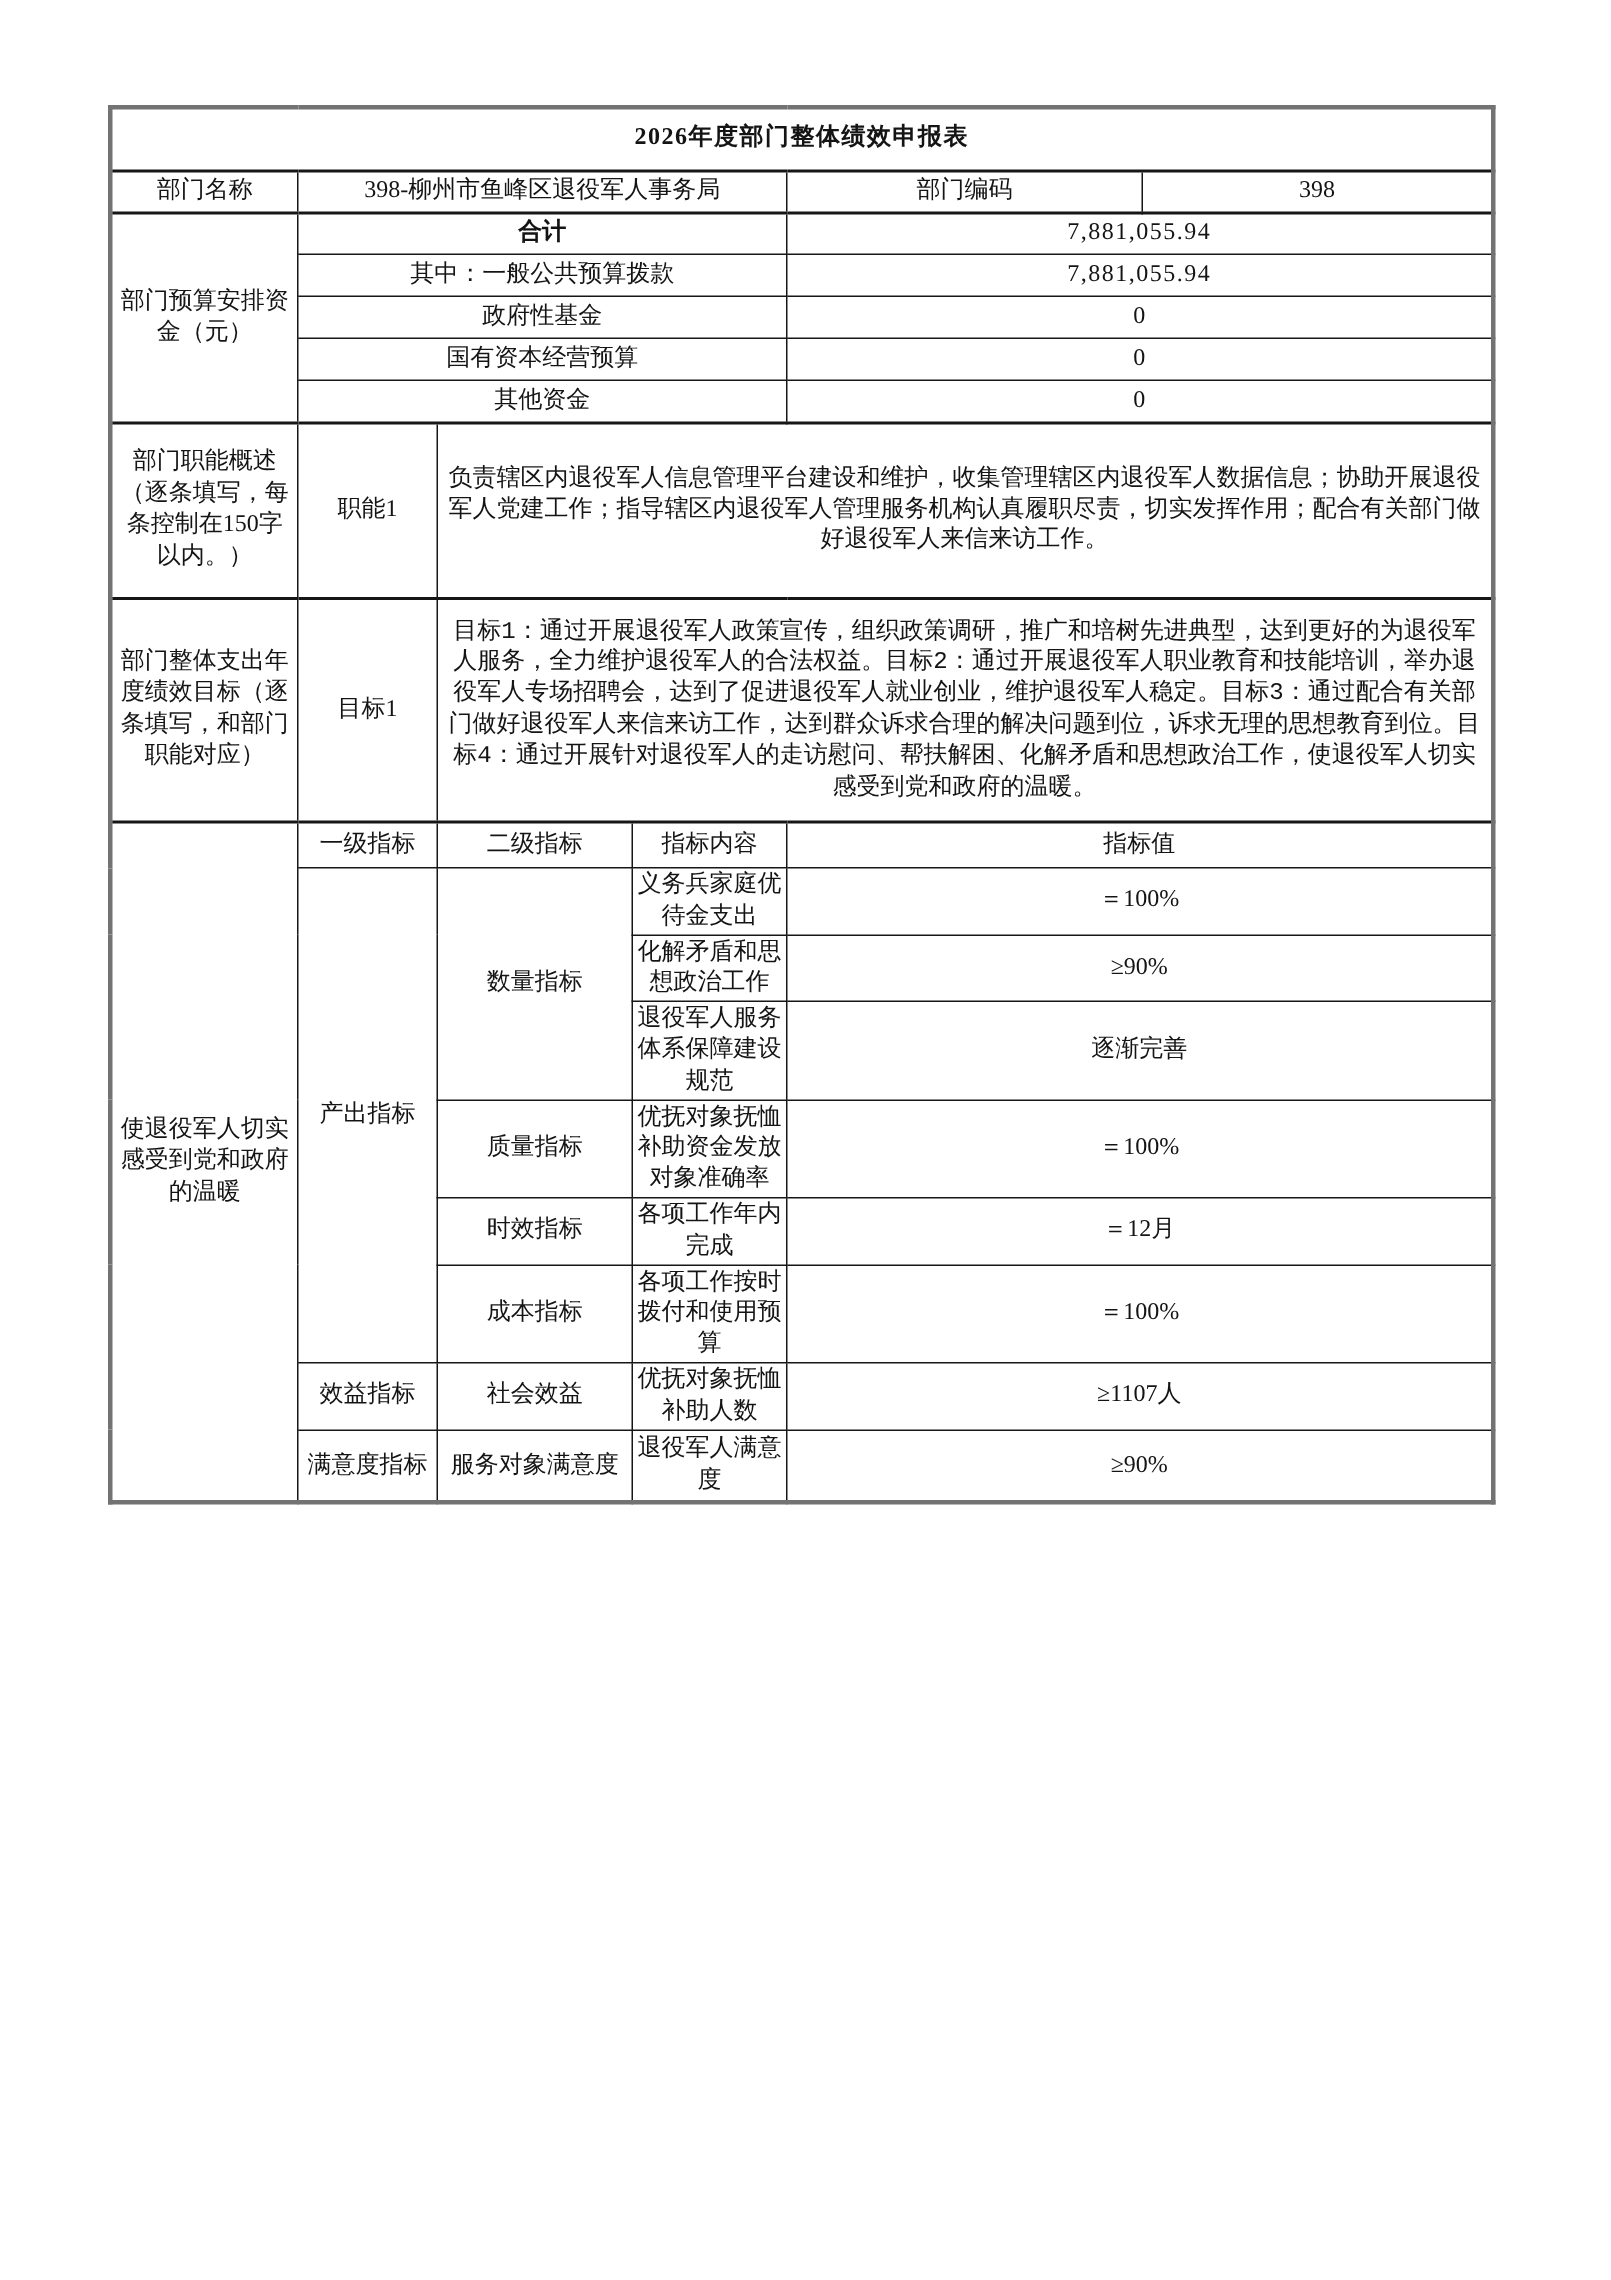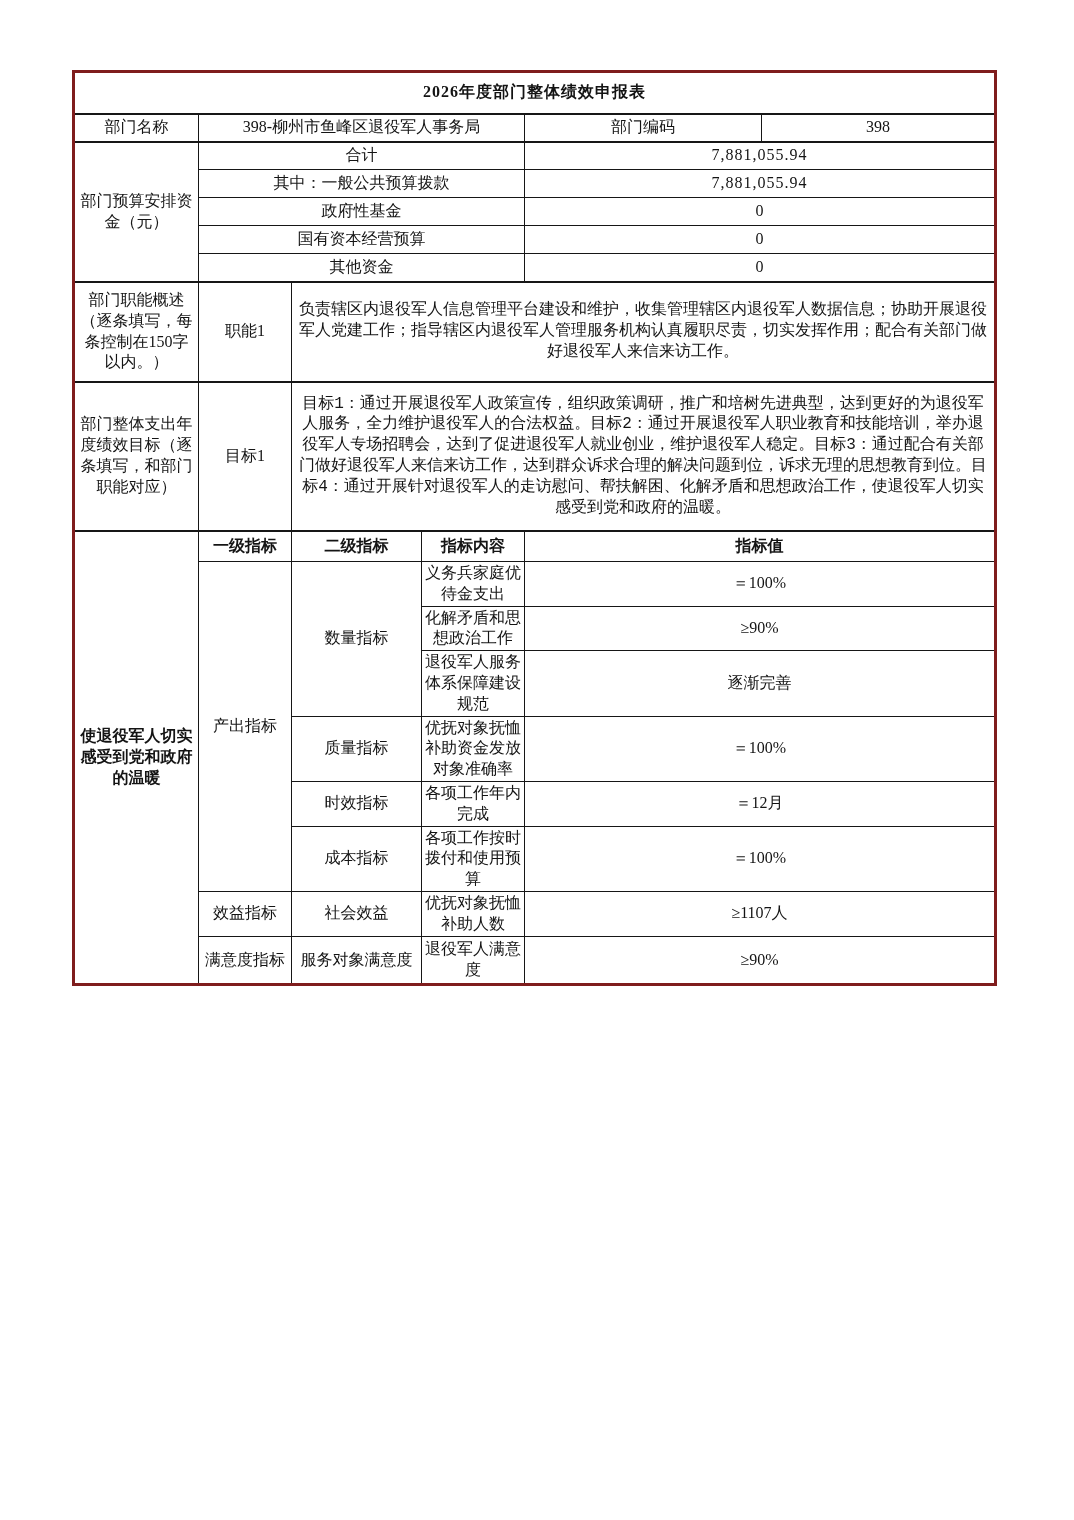--- a/index.html
+++ b/index.html
@@ -5,44 +5,44 @@
   html,body{margin:0;padding:0;}
   body{
     width:1074px;height:1520px;background:#ffffff;
     font-family:"Liberation Serif","DejaVu Serif",serif;
     color:#141414;
   }
   .page{position:relative;width:1074px;height:1520px;background:#fff;overflow:hidden;}
   table.form{
     position:absolute;left:72px;top:70px;width:922px;
     border-collapse:collapse;table-layout:fixed;
-    border:3px solid #7f1d1d;
+    border:3px solid #737373;
   }
   table.form td{
     border:1.5px solid #161616;
     font-size:16px;line-height:1.3;
     vertical-align:middle;text-align:center;
     padding:1px 3px;overflow:hidden;
     word-break:break-all;
   }
   tr.sep td{border-top-width:2px;}
   td.title-cell{
     font-size:27px;font-weight:bold;letter-spacing:1px;
     text-align:center;padding:2px 0;
   }
   td.side{padding:0 10px;line-height:1.55;}
   td.lbl{text-align:left;}
-  td.bold{font-weight:normal;}
+  td.bold{font-weight:bold;}
   td.ind1{padding-left:30px;margin-top:39px;}
   td.ind2{padding-left:80px;}
   td.item-cell{text-align:left;padding-left:6px;}
   td.para{
     text-align:center;line-height:24px;padding:4px 22px;font-family:Liberation Mono, monospace;
   }
-  tr.hdr td{font-weight:bold;margin-top:32px;}
+  tr.hdr td{font-weight:normal;margin-top:32px;}
   td.num{letter-spacing:1px;font-family:Liberation Serif, serif;}
 </style>
 </head>
 <body>
 
 <div class="page">
   <table class="form">
     <colgroup>
       <col style="width:125px">
         <col style="width:93px">
@@ -80,21 +80,21 @@
     </tr>
     <tr style="height:28px">
       <td colspan="3" class="lbl ind2">国有资本经营预算</td>
       <td colspan="3">0</td>
     </tr>
     <tr style="height:28px">
       <td colspan="3" class="lbl ind2">其他资金</td>
       <td colspan="3">0</td>
     </tr>
 
-    <tr class="sep" style="height:100px">
+    <tr class="sep" style="height:117px">
       <td class="side">部门职能概述（逐条填写，每条控制在150字以内。）</td>
       <td class="item-cell">职能1</td>
       <td colspan="5" class="para">负责辖区内退役军人信息管理平台建设和维护，收集管理辖区内退役军人数据信息；协助开展退役军人党建工作；指导辖区内退役军人管理服务机构认真履职尽责，切实发挥作用；配合有关部门做好退役军人来信来访工作。</td>
     </tr>
 
     <tr class="sep" style="height:149px">
       <td class="side">部门整体支出年度绩效目标（逐条填写，和部门职能对应）</td>
       <td class="item-cell">目标1</td>
       <td colspan="5" class="para">目标1：通过开展退役军人政策宣传，组织政策调研，推广和培树先进典型，达到更好的为退役军人服务，全力维护退役军人的合法权益。目标2：通过开展退役军人职业教育和技能培训，举办退役军人专场招聘会，达到了促进退役军人就业创业，维护退役军人稳定。目标3：通过配合有关部门做好退役军人来信来访工作，达到群众诉求合理的解决问题到位，诉求无理的思想教育到位。目标4：通过开展针对退役军人的走访慰问、帮扶解困、化解矛盾和思想政治工作，使退役军人切实感受到党和政府的温暖。</td>
     </tr>

